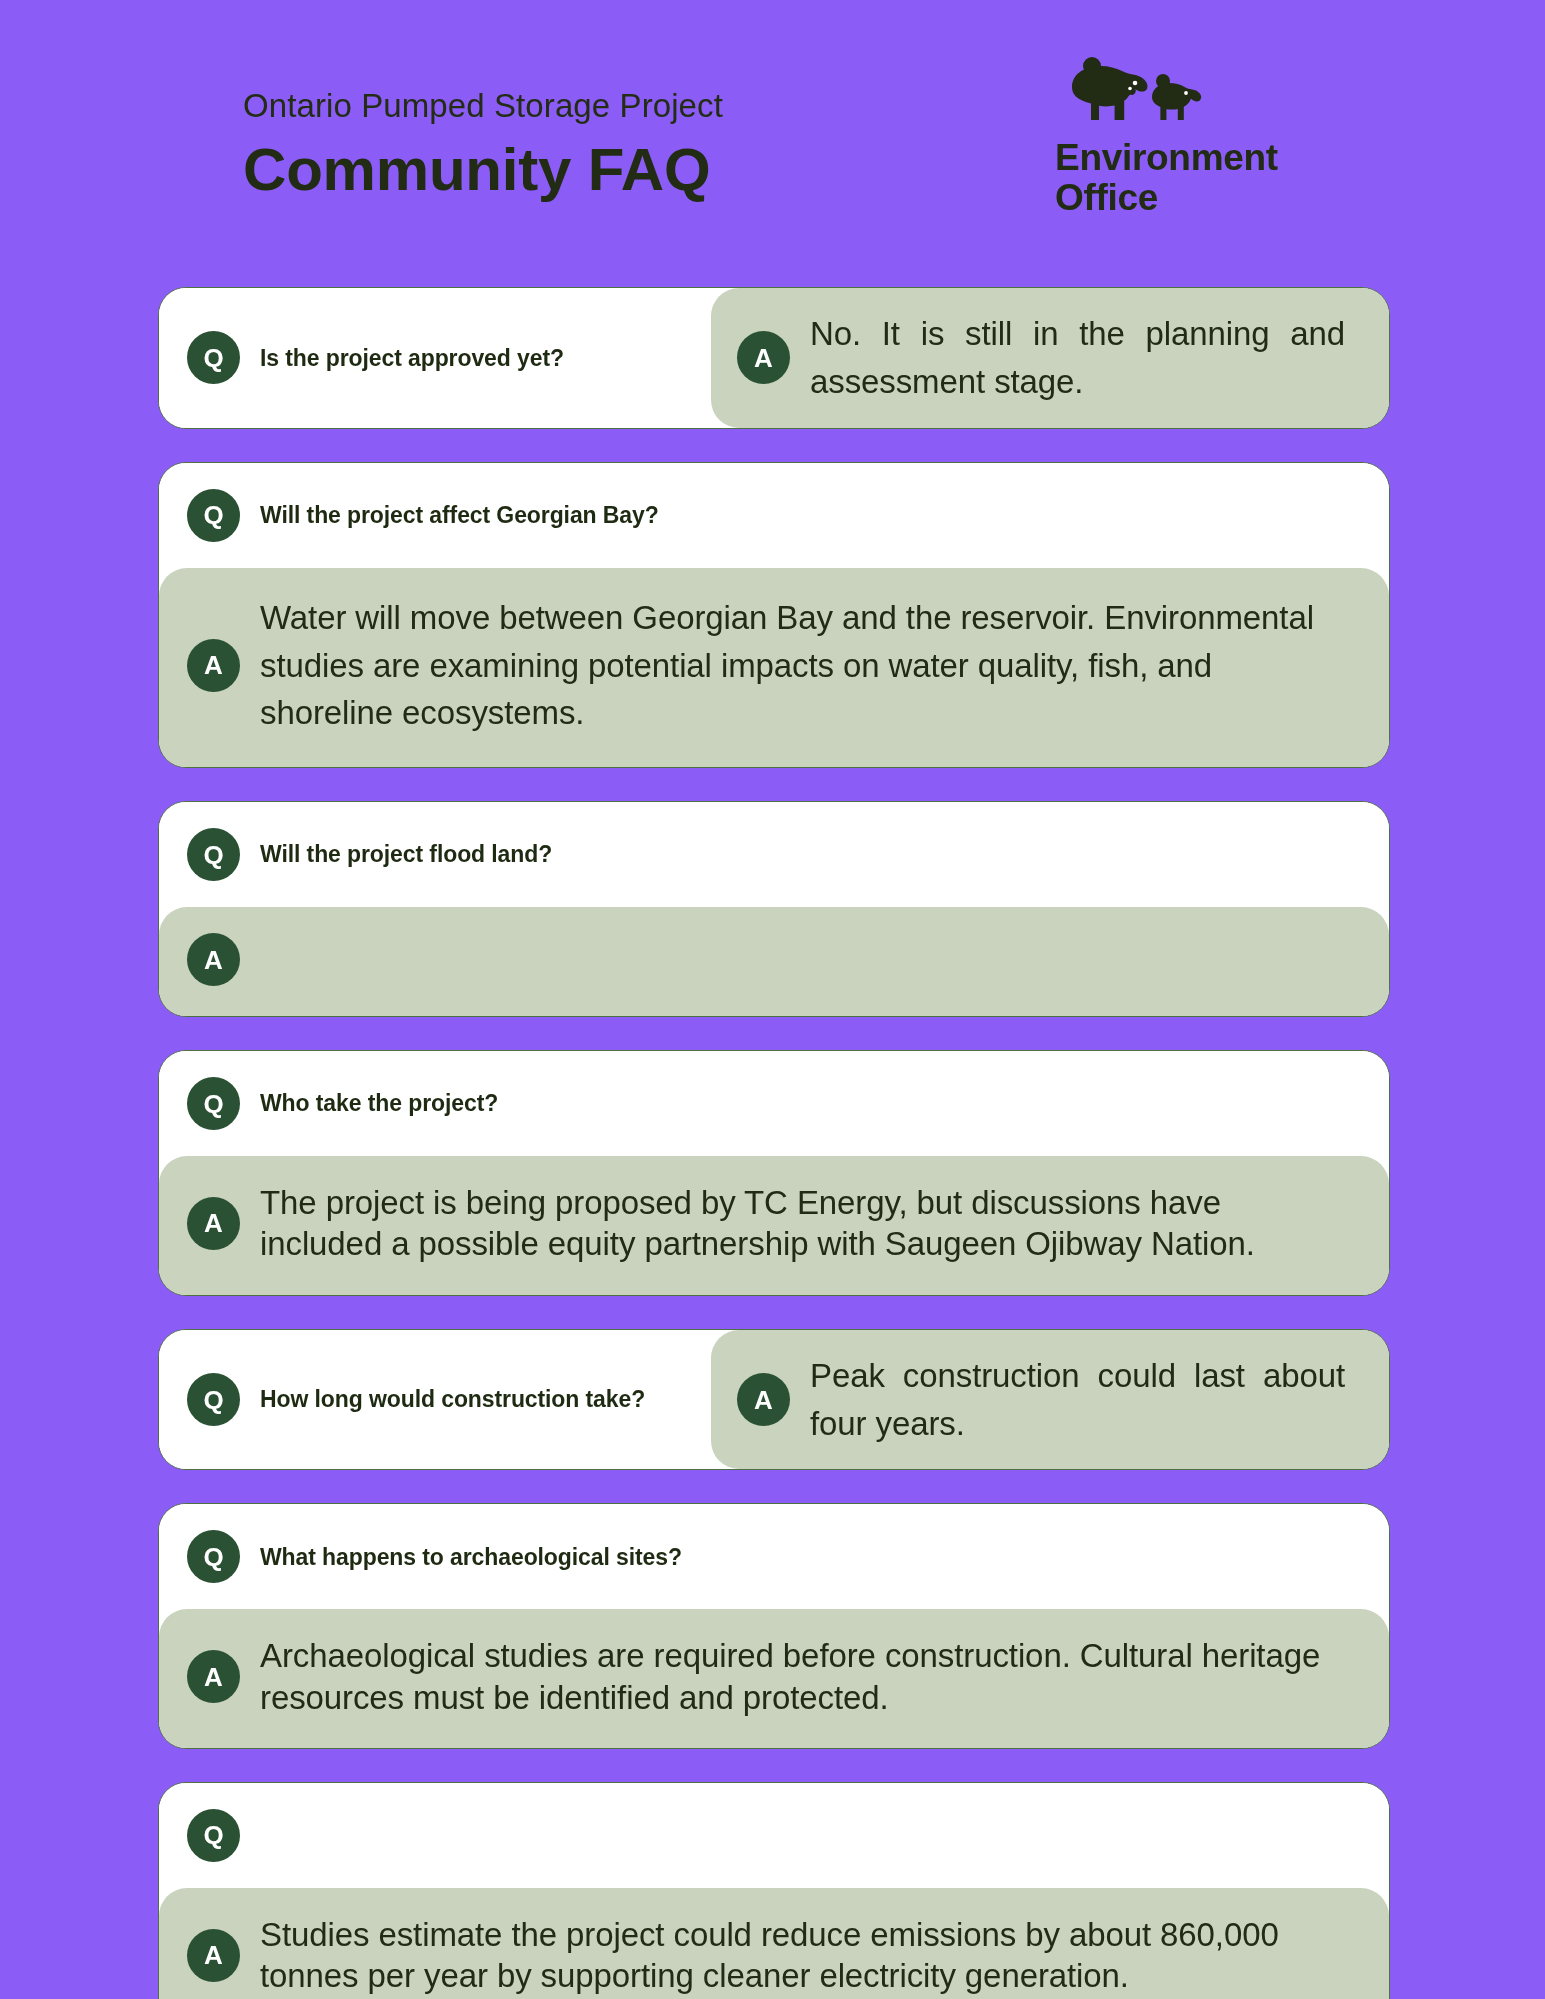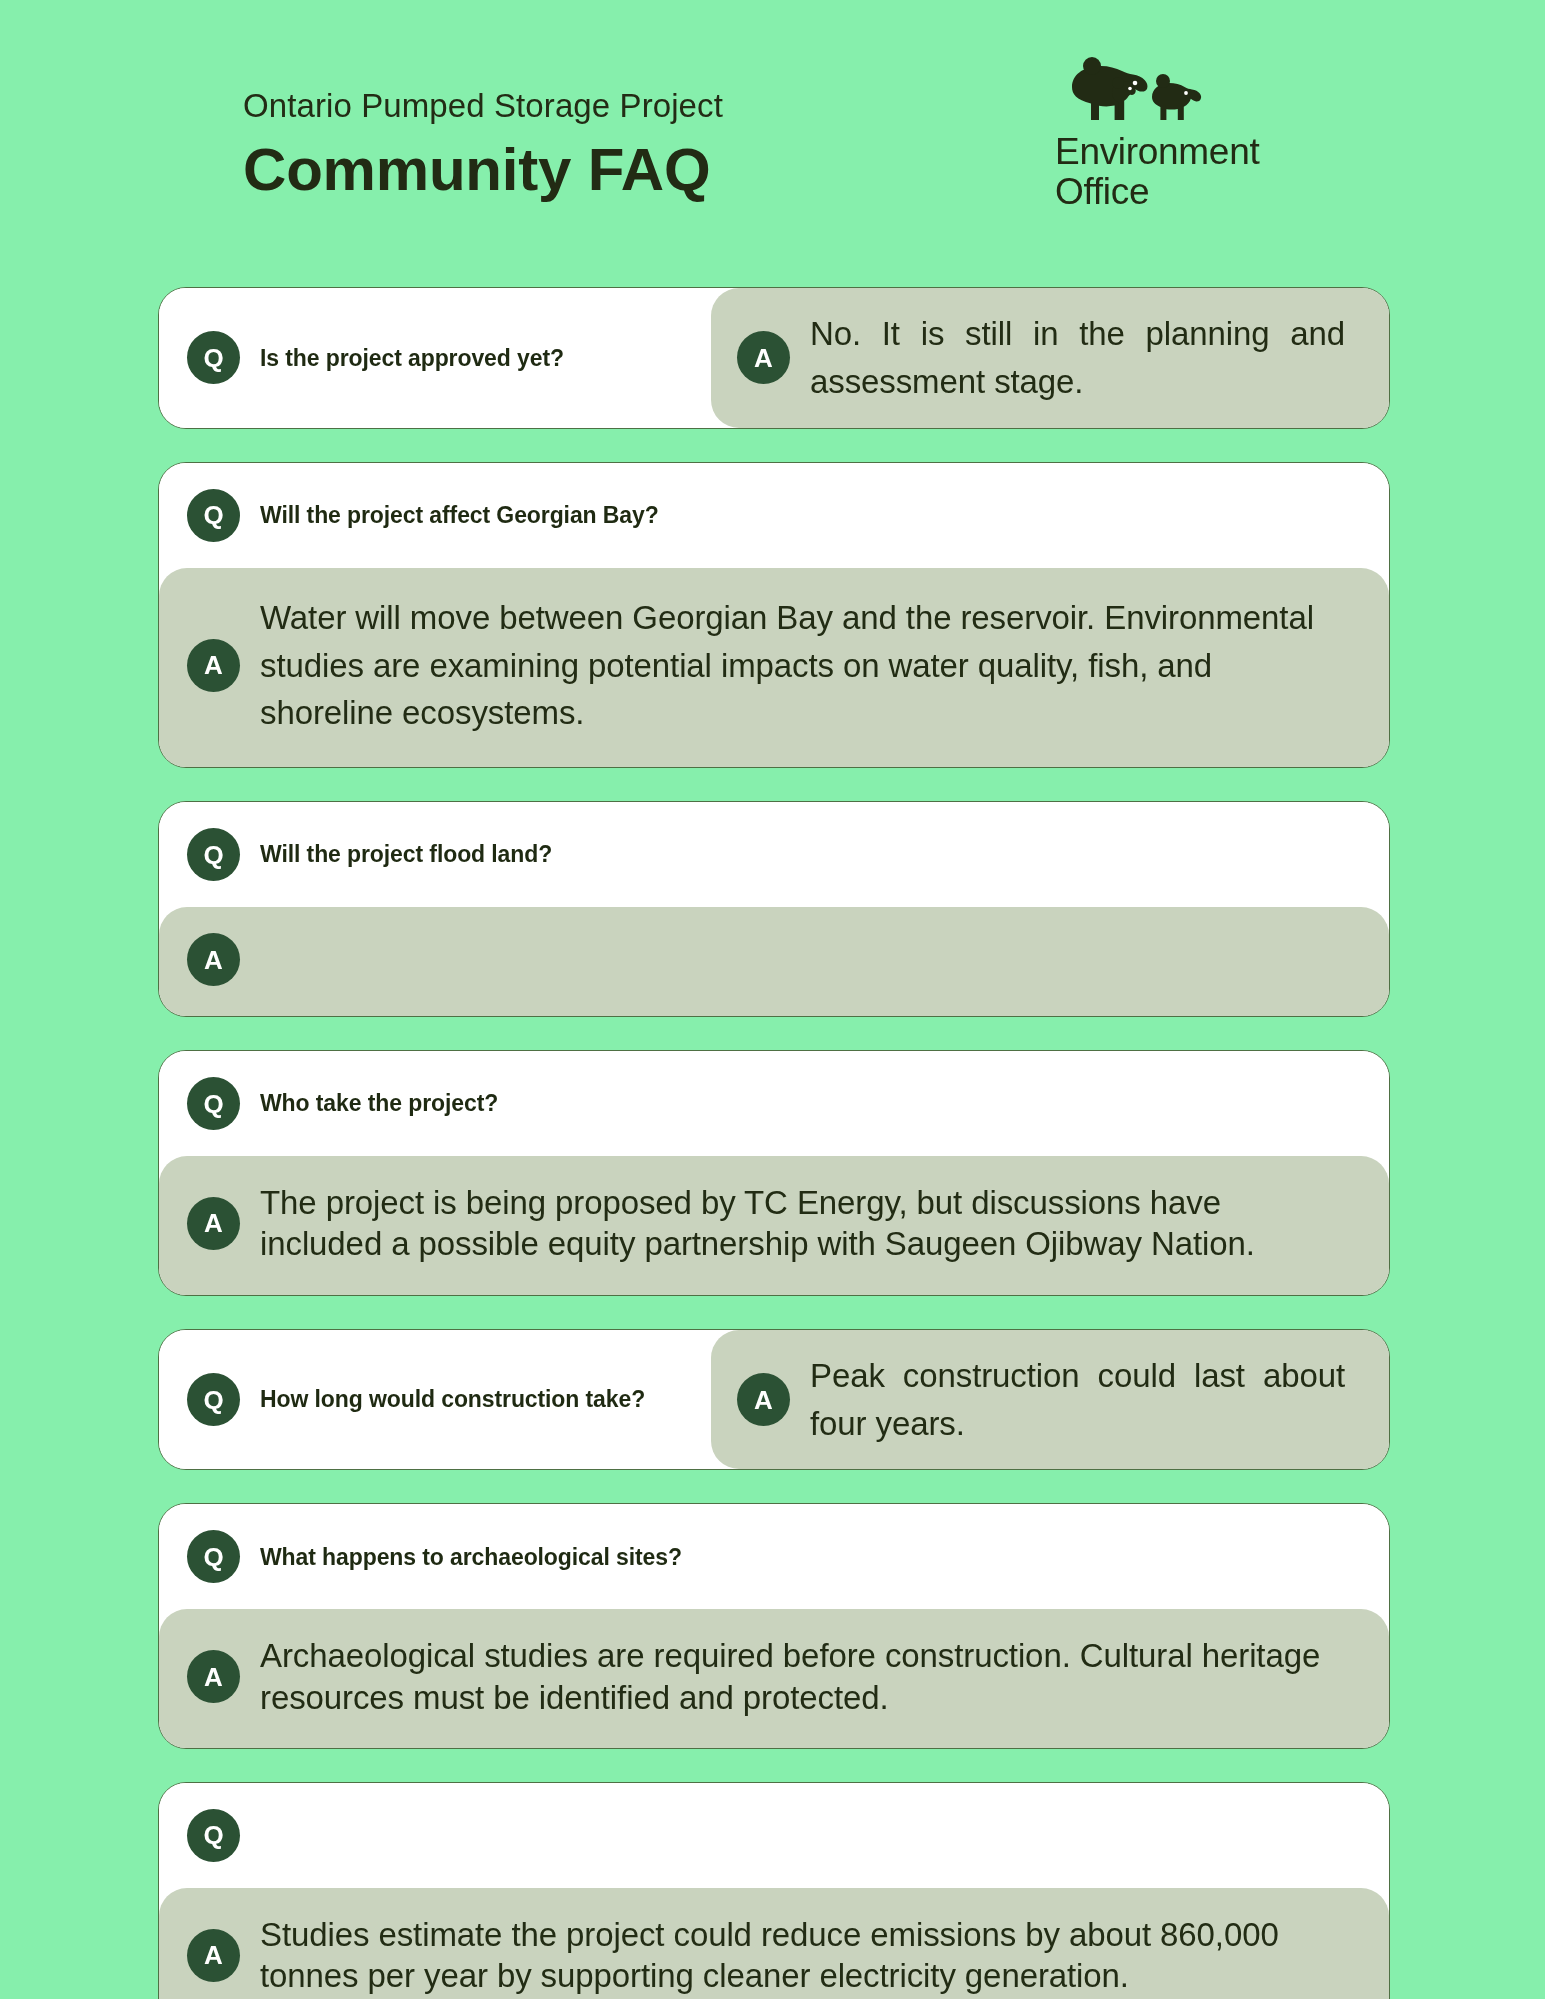--- a/index.html
+++ b/index.html
@@ -8,21 +8,21 @@
     width: 1545px;
     height: 1999px;
     background: #ffffff;
     font-family: "Liberation Sans", sans-serif;
   }
 
   .page {
     position: relative;
     width: 1545px;
     height: 1999px;
-    background: #86efac;
+    background: #8b5cf6;
     overflow: hidden;
   }
 
   
   .header {
     position: absolute;
     left: 0; top: 0;
     width: 1545px;
     height: 270px;
   }
@@ -60,23 +60,23 @@
     width: 270px;
     height: 160px;
   }
   .logo-mark {
     width: 175px;
     height: 75px;
     display: block;
     margin-left: 5px;
   }
   .logo-text {
-    margin-top: 0;
+    margin-top: 6px;
     font-size: 37px;
-    font-weight: 400;
+    font-weight: 700;
     line-height: 1.07;
     color: #222b14;
     letter-spacing: -0.3px;
   }
 
   
   .faq-list {
     position: absolute;
     left: 158px;
     top: 287px;

